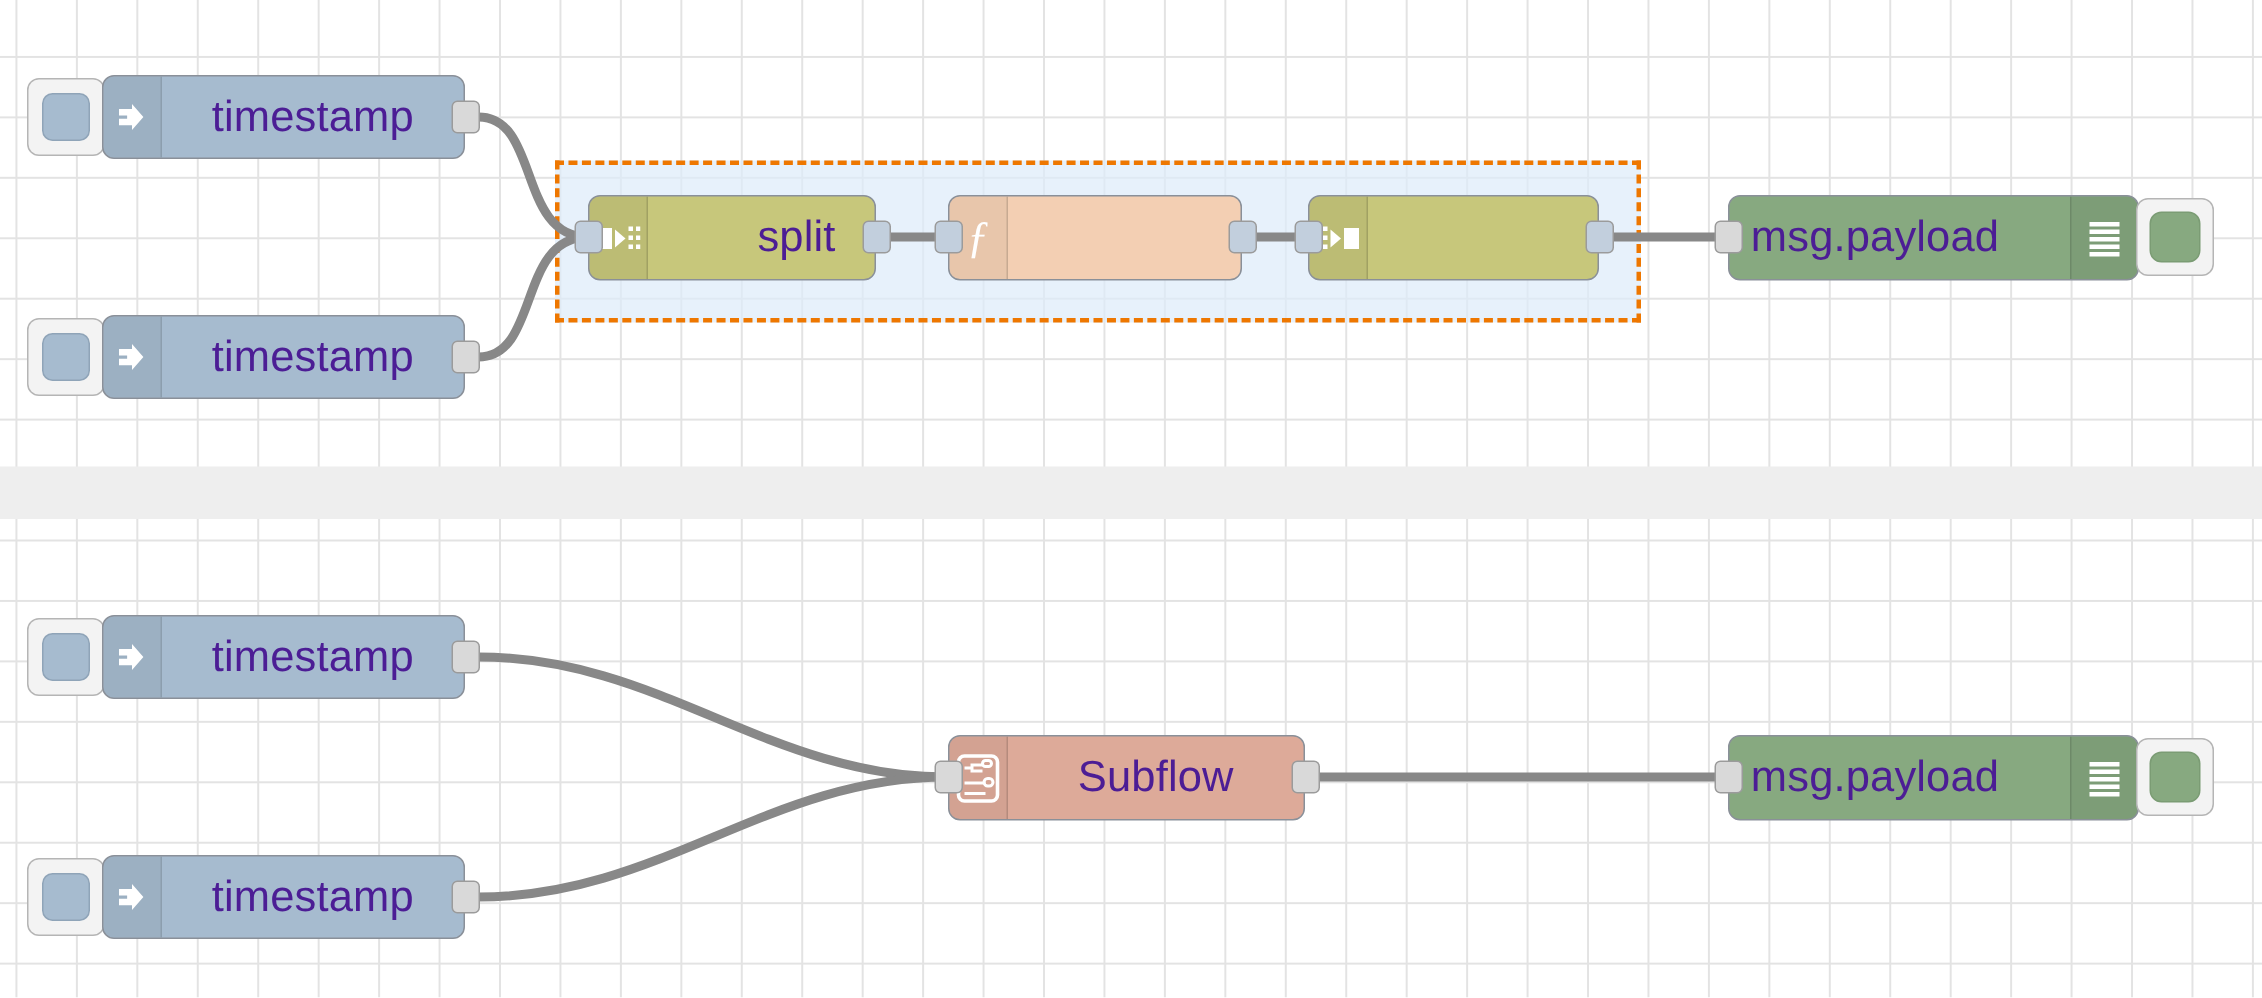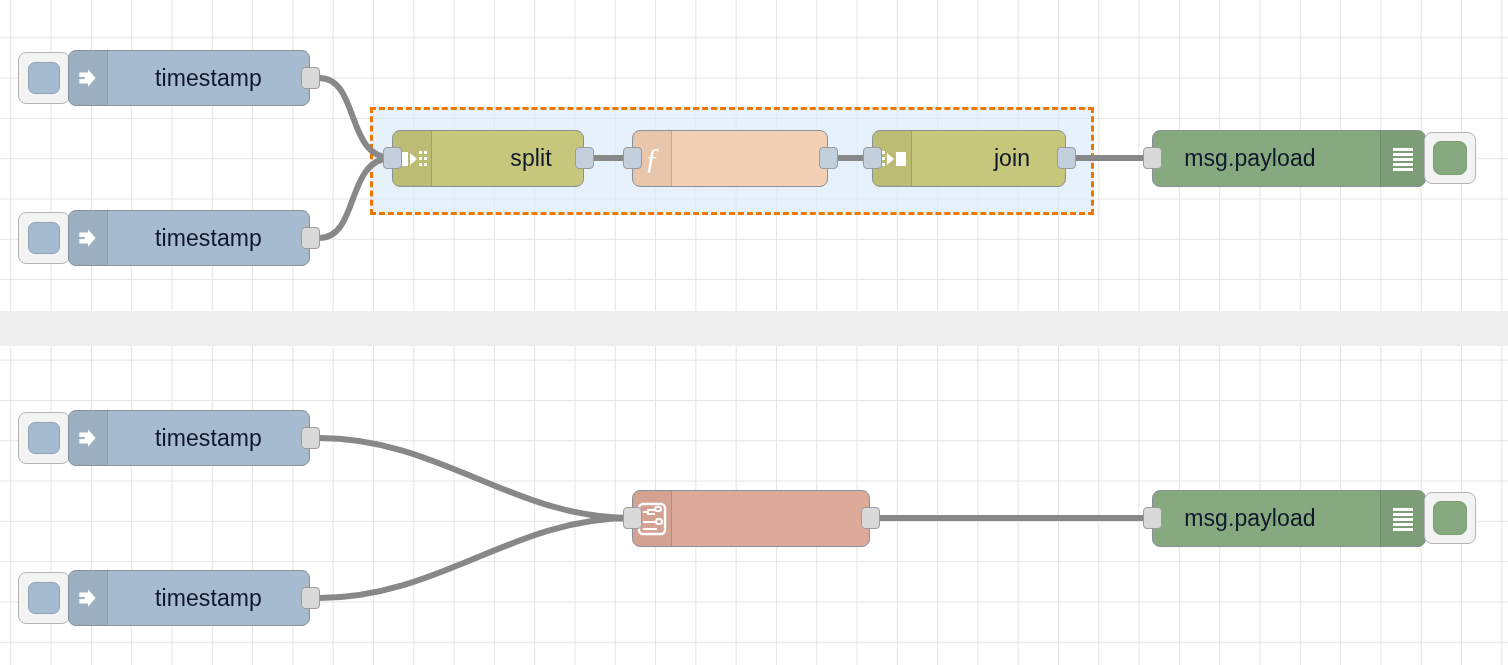--- a/index.html
+++ b/index.html
@@ -65,22 +65,22 @@
     align-items: center;
     justify-content: center;
     flex: none;
     border-right: 1px solid rgba(0,0,0,0.14);
   }
   .node .label-cell {
     flex: 1;
     display: flex;
     align-items: center;
     justify-content: center;
-    font-size: 23px;
-    color: #0f172a;
+    font-size: 29px;
+    color: #4c1d95;
     letter-spacing: .1px;
     padding: 0 8px;
     white-space: nowrap;
   }
   .node.right-icon .label-cell { justify-content: center; }
 
   
   .n-inject   { background: #a6bbcf; }
   .n-inject .icon-cell { background: rgba(0,0,0,0.06); border-right-color: rgba(0,0,0,0.10); }
   .n-split, .n-join { background: #c7c77b; gap: 47px; }
@@ -242,21 +242,20 @@
             <rect x="5" y="3" width="3" height="3"></rect>
           <rect x="0" y="9" width="3" height="3"></rect>
             <rect x="5" y="9" width="3" height="3"></rect>
           <rect x="0" y="15" width="3" height="3"></rect>
             <rect x="5" y="15" width="3" height="3"></rect>
         </g>
         <path d="M10 5 L17 11 L10 17 Z" fill="#ffffff"></path>
         <rect x="19" y="4" width="10" height="14" fill="#ffffff"></rect>
       </svg>
     </div>
-    <div class="label-cell">join</div>
   </div>
   <div class="port blue in" style="left:863px;top:147px;"></div>
   <div class="port blue out" style="left:1057px;top:147px;"></div>
 
   <div class="node n-debug right-icon" style="left:1152px;top:130px;width:274px;height:57px;">
     <div class="label-cell">msg.payload</div>
     <div class="icon-cell-right">
       <svg width="24" height="26" viewBox="0 0 24 26" aria-hidden="true">
         <g fill="#ffffff">
           <rect x="2" y="2" width="20" height="3"></rect>
@@ -303,20 +302,21 @@
     <div class="icon-cell">
       <svg width="30" height="34" viewBox="0 0 30 34" aria-hidden="true">
         <rect x="2" y="2" width="26" height="30" rx="4" ry="4" fill="none" stroke="#ffffff" stroke-width="2.4"></rect>
         <path d="M6 10 h5 M11 10 v-2 h7 M11 10 v2 h7" fill="none" stroke="#ffffff" stroke-width="2"></path>
         <rect x="18" y="5" width="6" height="4" rx="2" fill="none" stroke="#ffffff" stroke-width="2"></rect>
         <path d="M6 20 h8 M14 20 h6" fill="none" stroke="#ffffff" stroke-width="2"></path>
         <rect x="19" y="17" width="6" height="5" rx="2.5" fill="none" stroke="#ffffff" stroke-width="2"></rect>
         <path d="M6 27 h14" fill="none" stroke="#ffffff" stroke-width="2"></path>
       </svg>
     </div>
+    <div class="label-cell">Subflow</div>
   </div>
   <div class="port in" style="left:623px;top:507px;"></div>
   <div class="port out" style="left:861px;top:507px;"></div>
 
   <div class="node n-debug right-icon" style="left:1152px;top:490px;width:274px;height:57px;">
     <div class="label-cell">msg.payload</div>
     <div class="icon-cell-right">
       <svg width="24" height="26" viewBox="0 0 24 26" aria-hidden="true">
         <g fill="#ffffff">
           <rect x="2" y="2" width="20" height="3"></rect>

